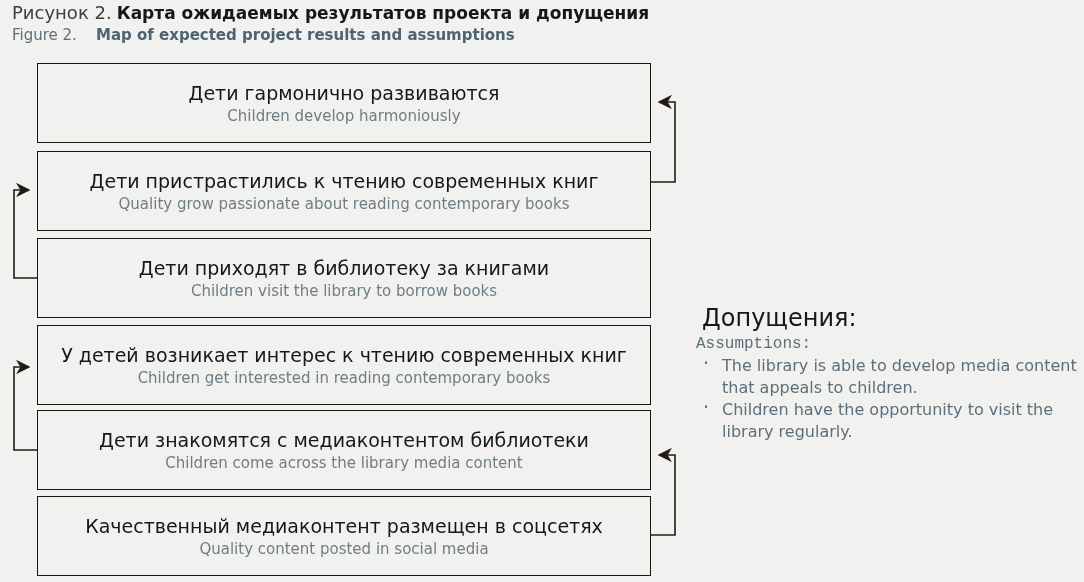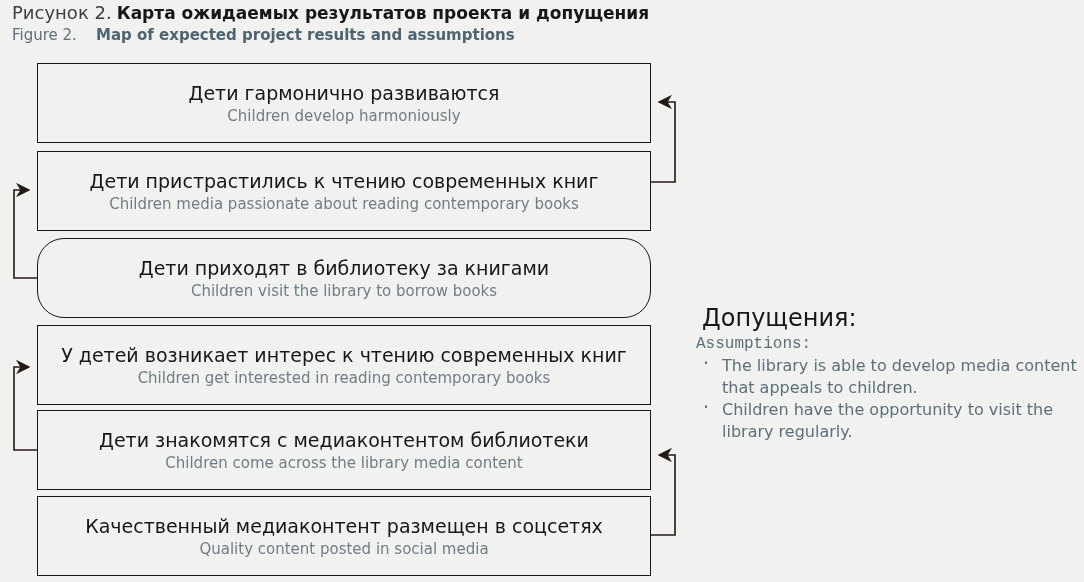--- a/index.html
+++ b/index.html
@@ -165,24 +165,24 @@
 
 <div id="diagram">
 
   <div class="res-box" style="top:63px;height:80px;">
     <div class="res-ru">Дети гармонично развиваются</div>
     <div class="res-en">Children develop harmoniously</div>
   </div>
 
   <div class="res-box" style="top:151px;height:80px;">
     <div class="res-ru">Дети пристрастились к чтению современных книг</div>
-    <div class="res-en">Children media passionate about reading contemporary books</div>
-  </div>
-
-  <div class="res-box" style="top:238px;height:80px;border-radius:27px;">
+    <div class="res-en">Quality grow passionate about reading contemporary books</div>
+  </div>
+
+  <div class="res-box" style="top:238px;height:80px;">
     <div class="res-ru">Дети приходят в библиотеку за книгами</div>
     <div class="res-en">Children visit the library to borrow books</div>
   </div>
 
   <div class="res-box" style="top:410px;height:80px;">
     <div class="res-ru">Дети знакомятся с медиаконтентом библиотеки</div>
     <div class="res-en">Children come across the library media content</div>
   </div>
 
   <div class="res-box" style="top:325px;height:80px;">

